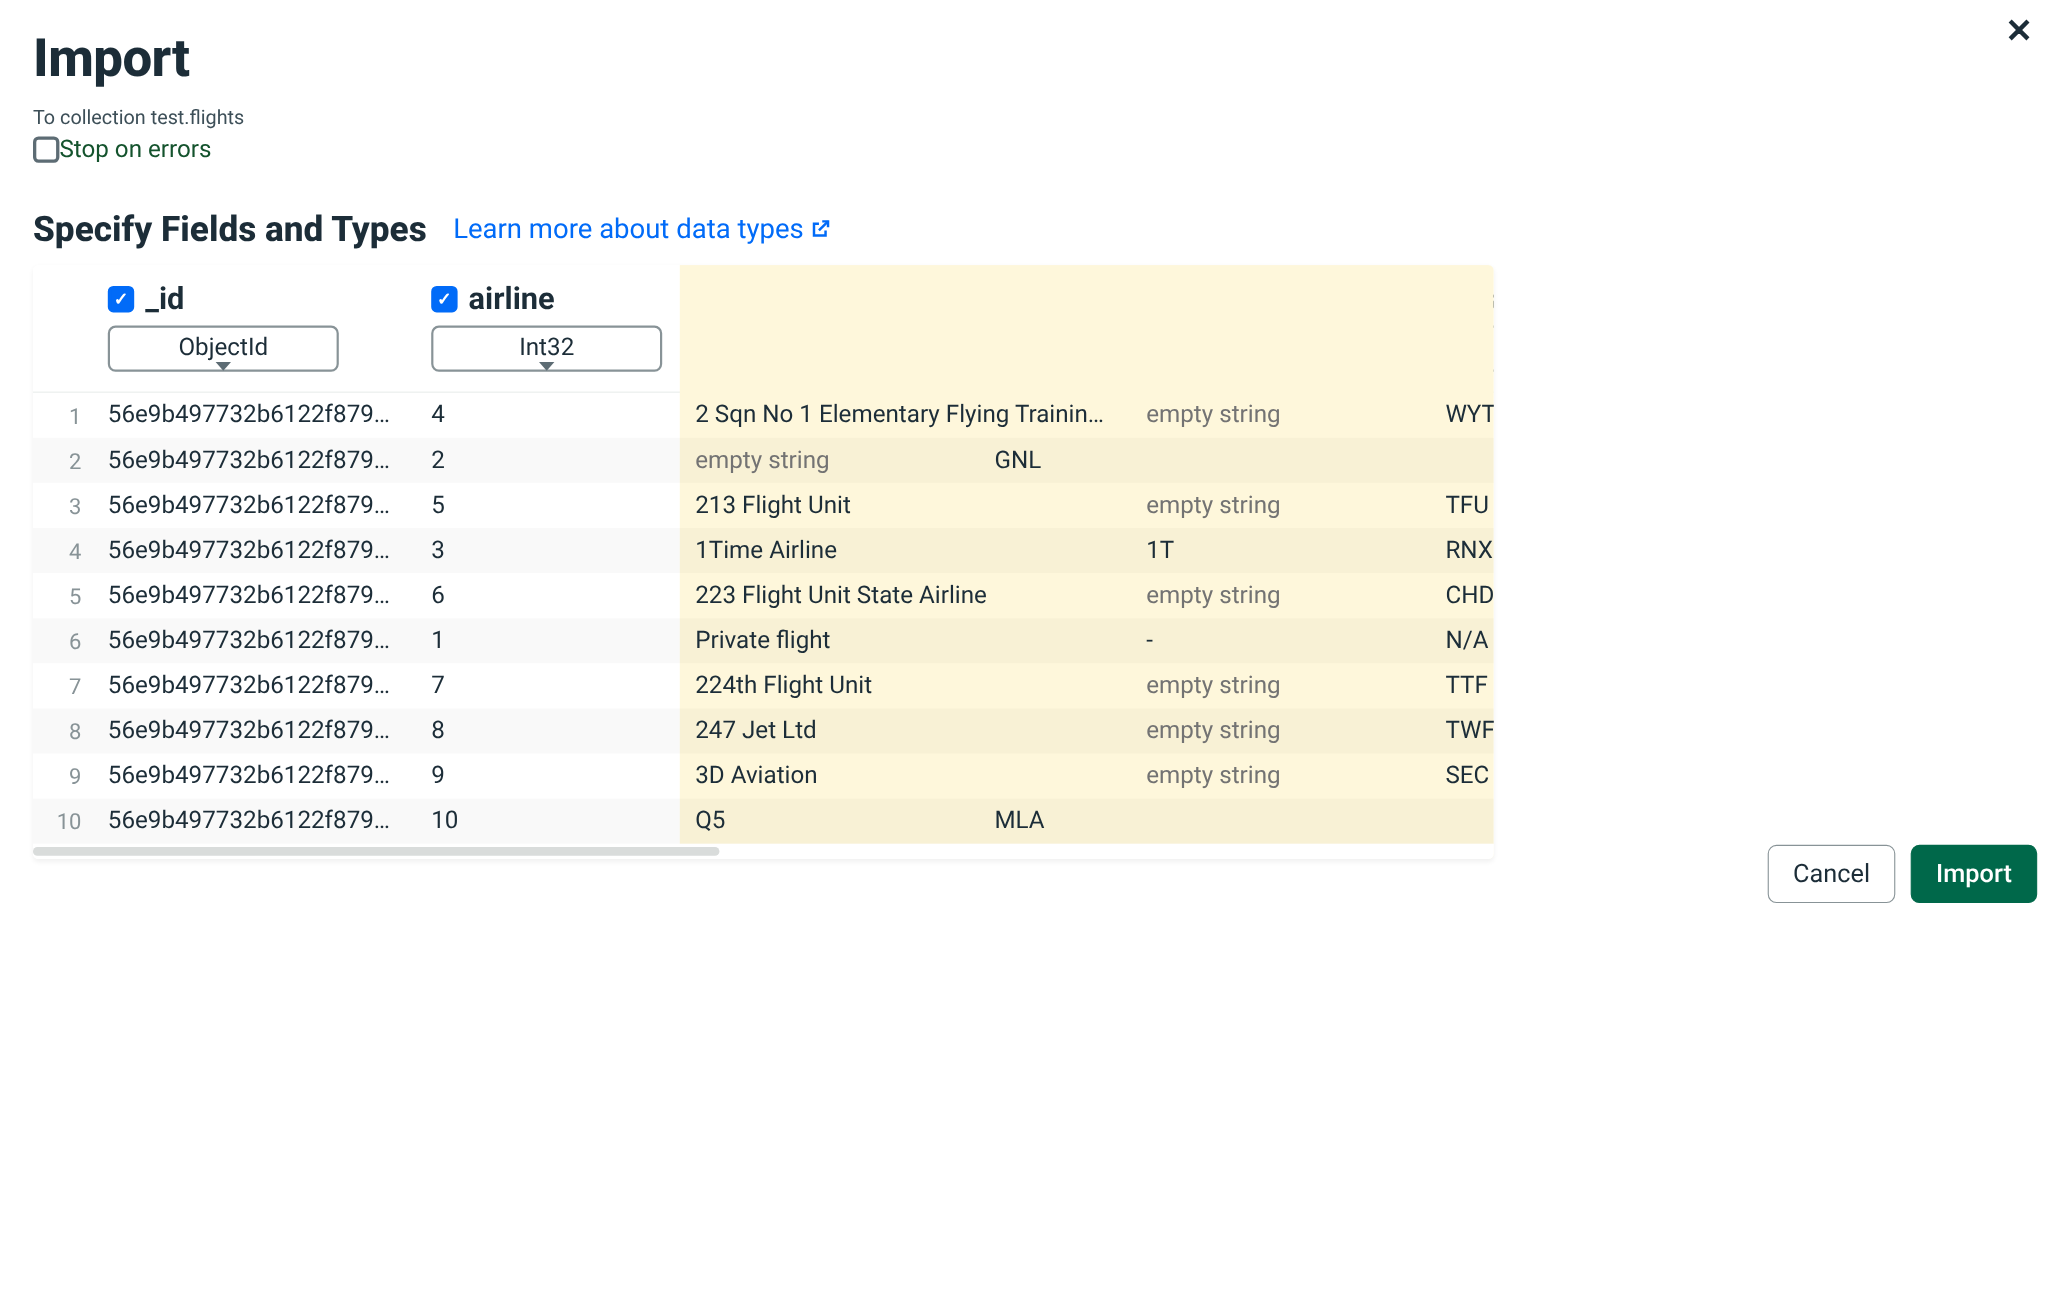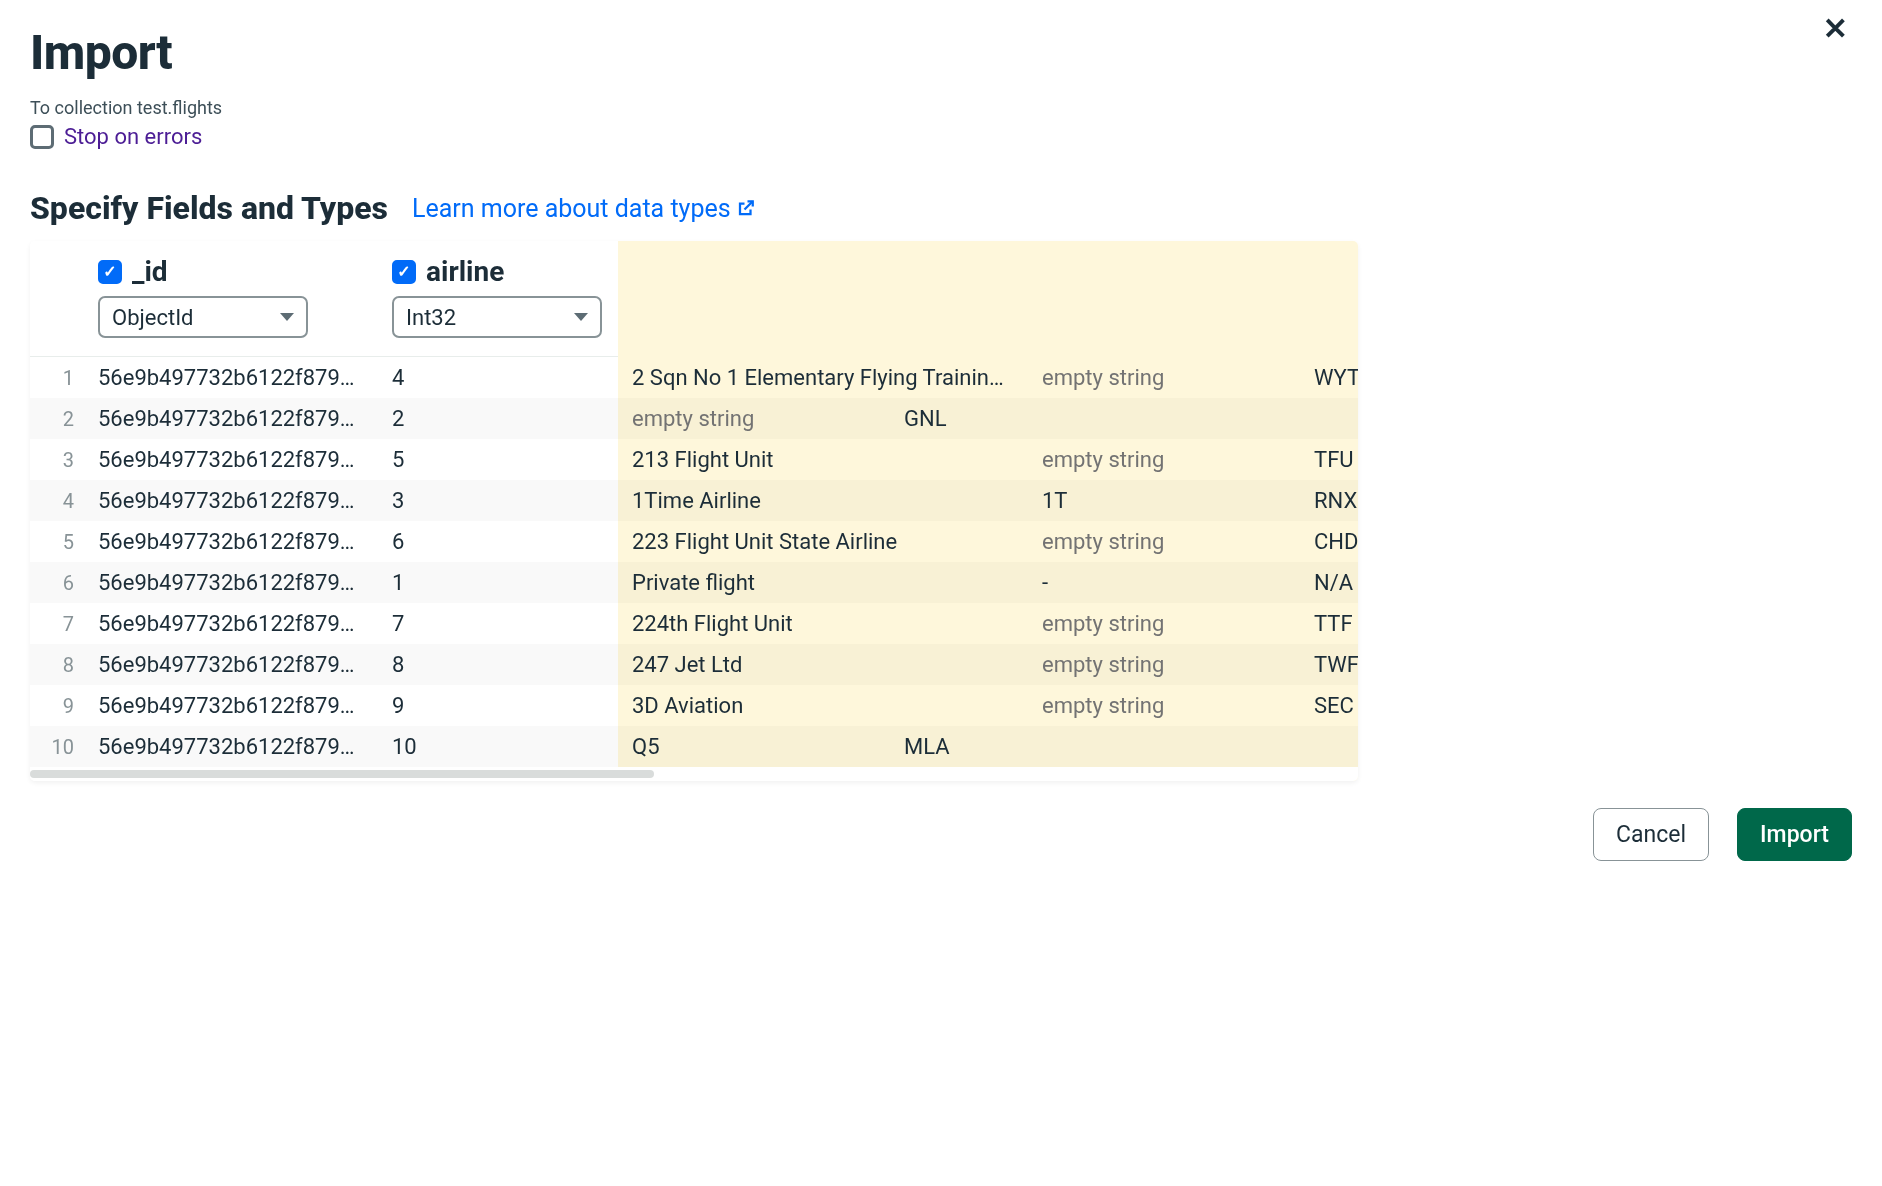--- a/index.html
+++ b/index.html
@@ -34,24 +34,24 @@
     font-weight: 800;
     letter-spacing: -0.5px;
   }
   .to-line {
     font-size: 18px;
     margin-bottom: 6px;
     color: #3d4f58;
   }
   .cb-row {
     display: flex;
-    align-items: flex-end;
-    gap: 10px;
+    align-items: flex-start;
+    gap: 0;
     font-size: 22px;
-    color: #4c1d95;
+    color: #14532d;
     margin-bottom: 40px;
   }
   .cb {
     width: 24px; height: 24px;
     border: 3px solid #5d6c74;
     border-radius: 5px;
     display: inline-flex;
     align-items: center;
     justify-content: center;
     background: #fff;
@@ -131,20 +131,21 @@
     align-items: center;
     justify-content: space-between;
     border: 2px solid #889397;
     border-radius: 7px;
     padding: 6px 12px;
     font-size: 22px;
     color: #1c2d38;
     cursor: pointer;
     background: #fff;
     height: 42px;
+    flex-direction: column;
   }
   .chevron-down {
     width: 0; height: 0;
     border-left: 7px solid transparent;
     border-right: 7px solid transparent;
     border-top: 8px solid #5d6c74;
   }
   .type-row { display:flex; align-items:center; gap:10px; }
   .info-icon {
     width:24px; height:24px; border-radius:50%;
@@ -203,23 +204,23 @@
   }
   .hscroll-thumb {
     position:absolute; top:3px; left:0;
     height:8px; width: 624px;
     background:#d9dcdb; border-radius:4px;
   }
 
   .footer {
     position: absolute;
     right: 30px;
-    top: 808px;
-    display: flex;
-    gap: 28px;
+    top: 768px;
+    display: flex;
+    gap: 14px;
   }
   .btn {
     font-size: 23px;
     padding: 12px 22px;
     border-radius: 8px;
     cursor: pointer;
   }
   .btn-cancel {
     background: #fff; border: 1.5px solid #889397; color:#1c2d38;
   }

